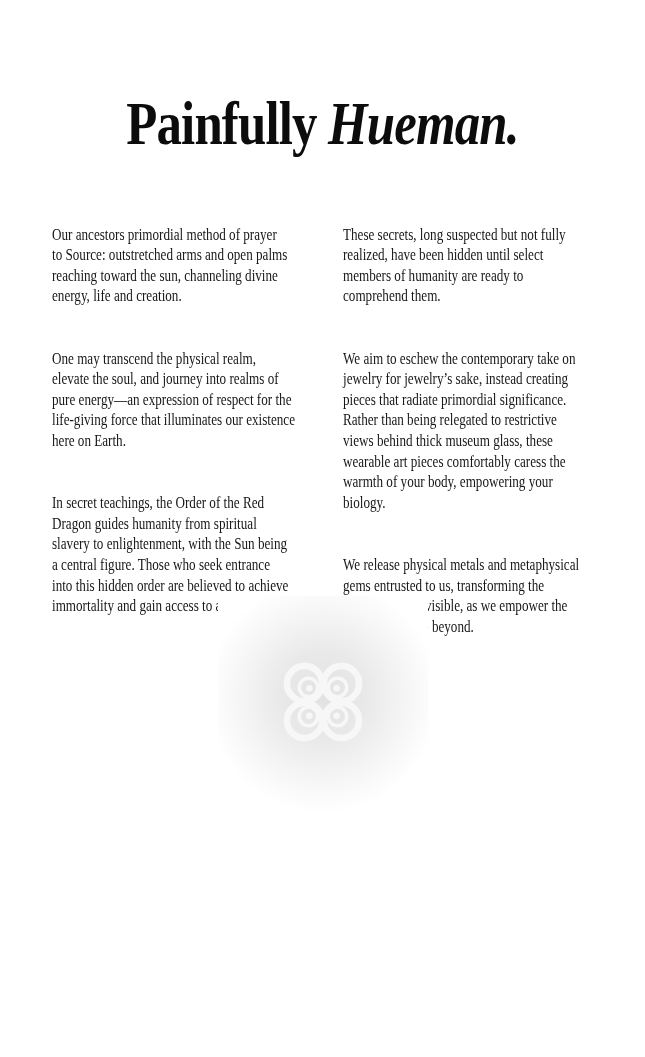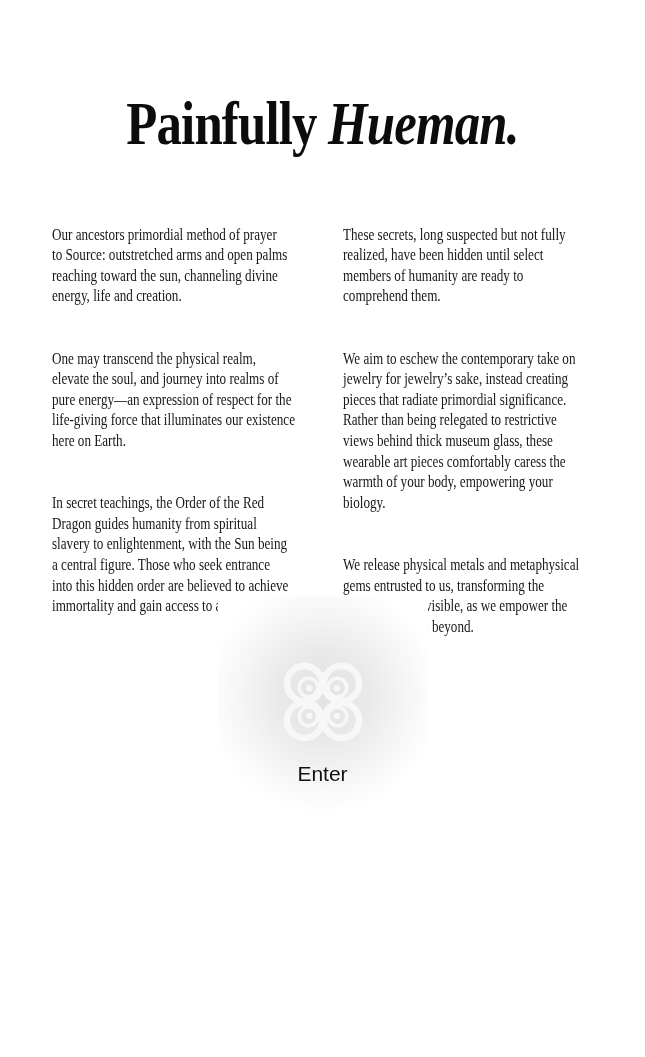--- a/index.html
+++ b/index.html
@@ -143,14 +143,13 @@
       <circle cx="33.5" cy="66.5" r="10.5"></circle>
       <circle cx="66.5" cy="66.5" r="10.5"></circle>
     </g>
     <g fill="#f7f7f7">
       <circle cx="34.5" cy="34.5" r="3.7"></circle>
       <circle cx="65.5" cy="34.5" r="3.7"></circle>
       <circle cx="34.5" cy="65.5" r="3.7"></circle>
       <circle cx="65.5" cy="65.5" r="3.7"></circle>
     </g>
   </svg>
-  <div class="enter-label">Enter</div>
 </a>
 
 </body></html>

